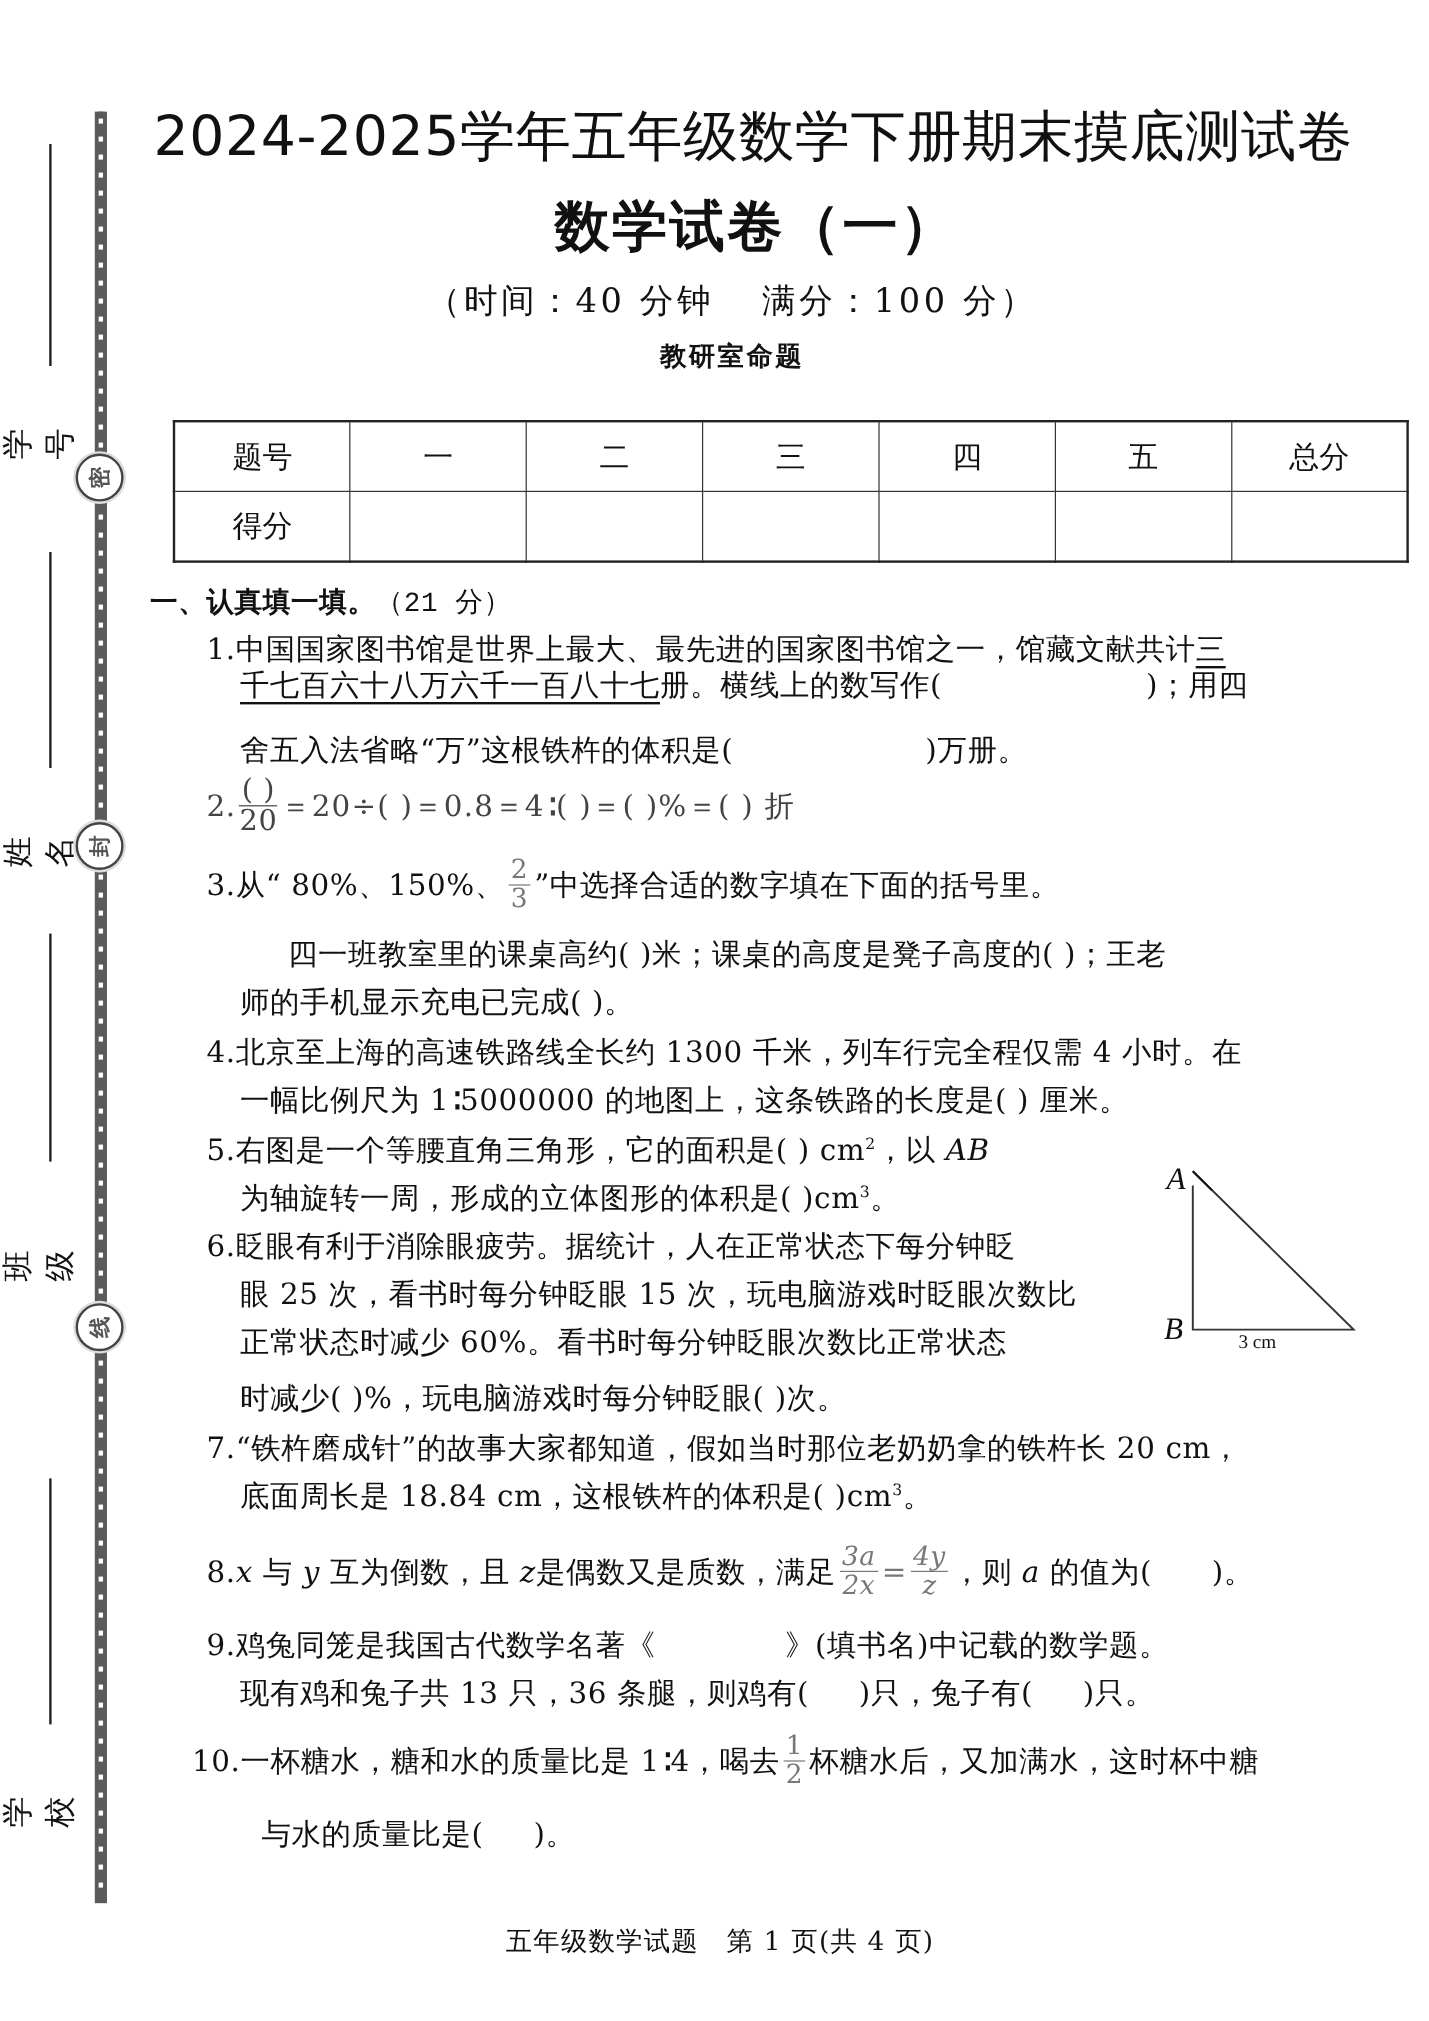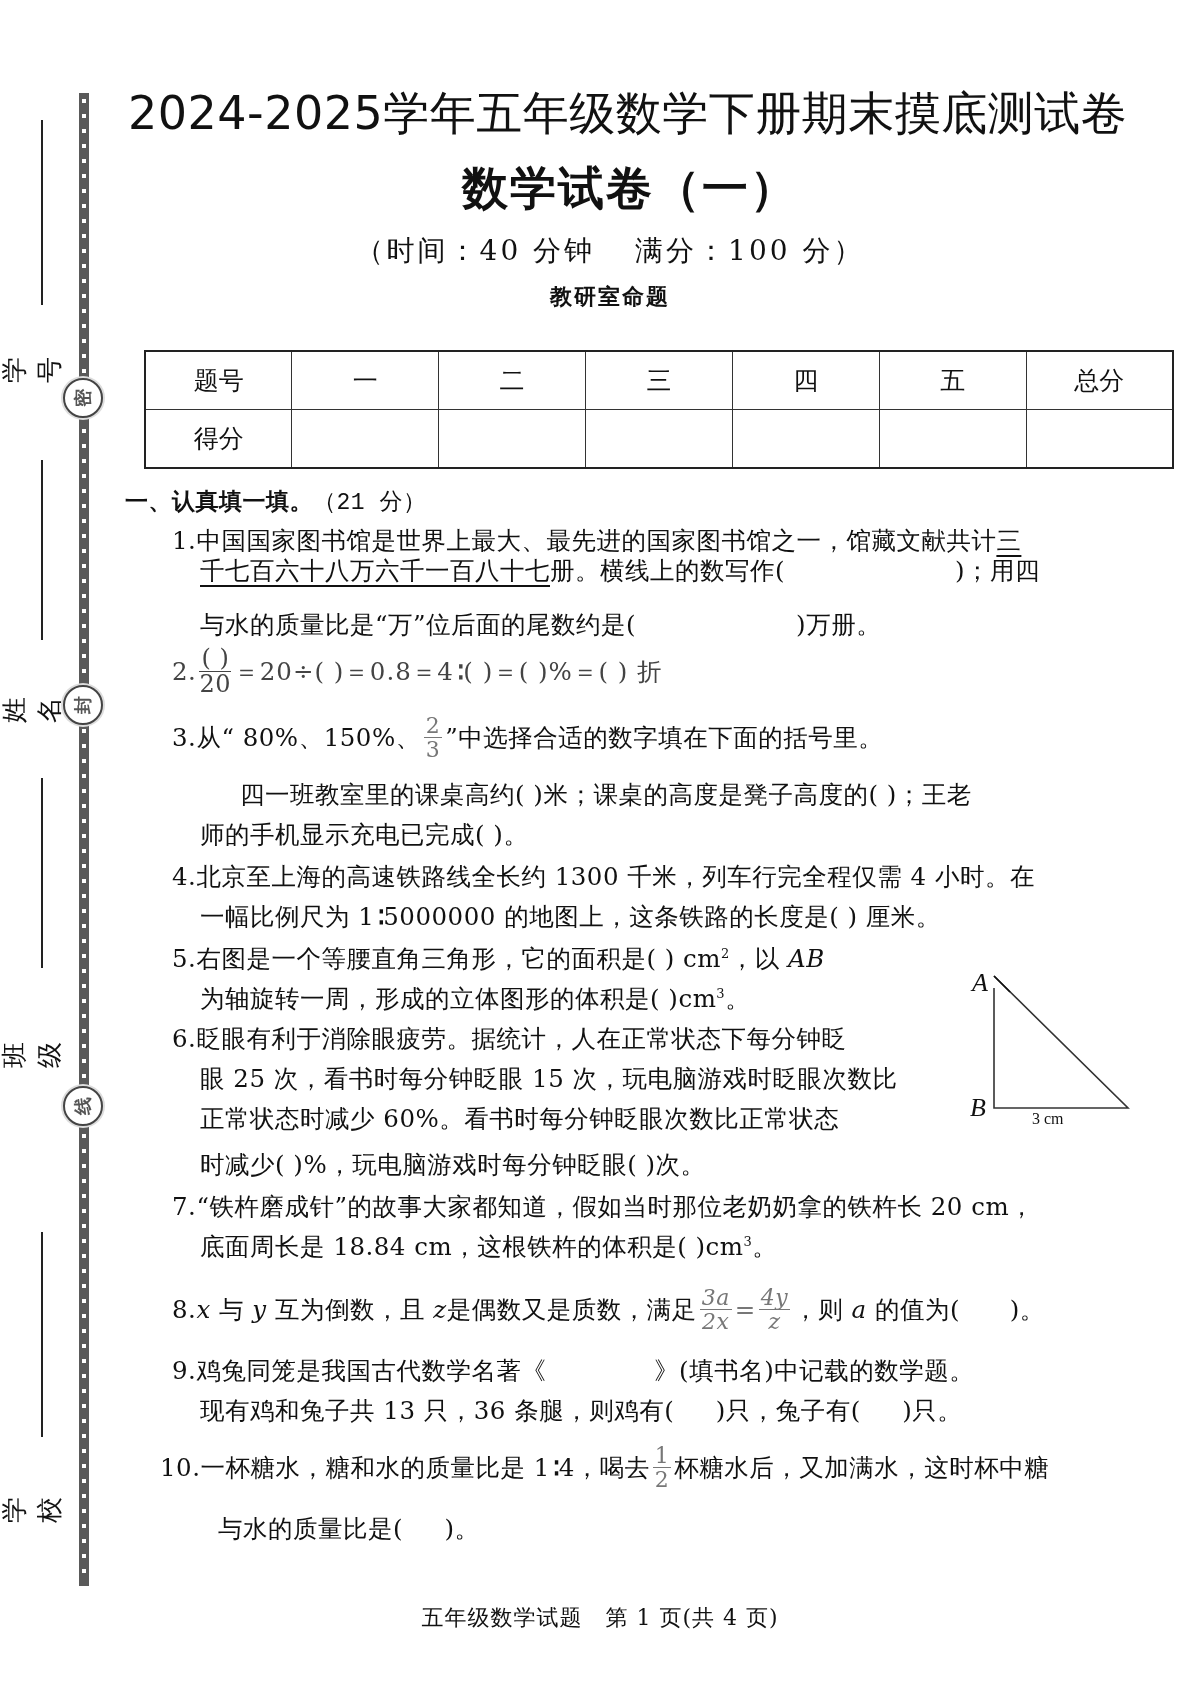--- a/index.html
+++ b/index.html
@@ -163,21 +163,21 @@
   </div>
 
   <div>
     <div class="line" style="top:38px;left:42px;">
       <span>1.中国国家图书馆是世界上最大、最先进的国家图书馆之一，馆藏文献共计</span><span class="ul">三</span>
     </div>
     <div class="line" style="top:68px;left:70px;">
       <span class="ul">千七百六十八万六千一百八十七</span><span>册。横线上的数写作(</span><span class="blank" style="width:170px;"></span><span>)；用四</span>
     </div>
     <div class="line" style="top:122px;left:70px;">
-      <span>与水的质量比是“万”位后面的尾数约是(</span><span class="blank" style="width:160px;"></span><span>)万册。</span>
+      <span>舍五入法省略“万”这根铁杵的体积是(</span><span class="blank" style="width:160px;"></span><span>)万册。</span>
     </div>
   </div>
 
   <div class="line" style="top:160px;left:42px;display:flex;align-items:center;color:#444;">
     <span>2.</span>
     <span class="frac dark" style="font-size:24px;color:#444;">
       <span class="num" style="border-color:#444;">(      )</span>
       <span>20</span>
     </span>
     <span style="letter-spacing:1px;">＝20÷(      )＝0.8＝4∶(      )＝(      )%＝(      ) 折</span>

